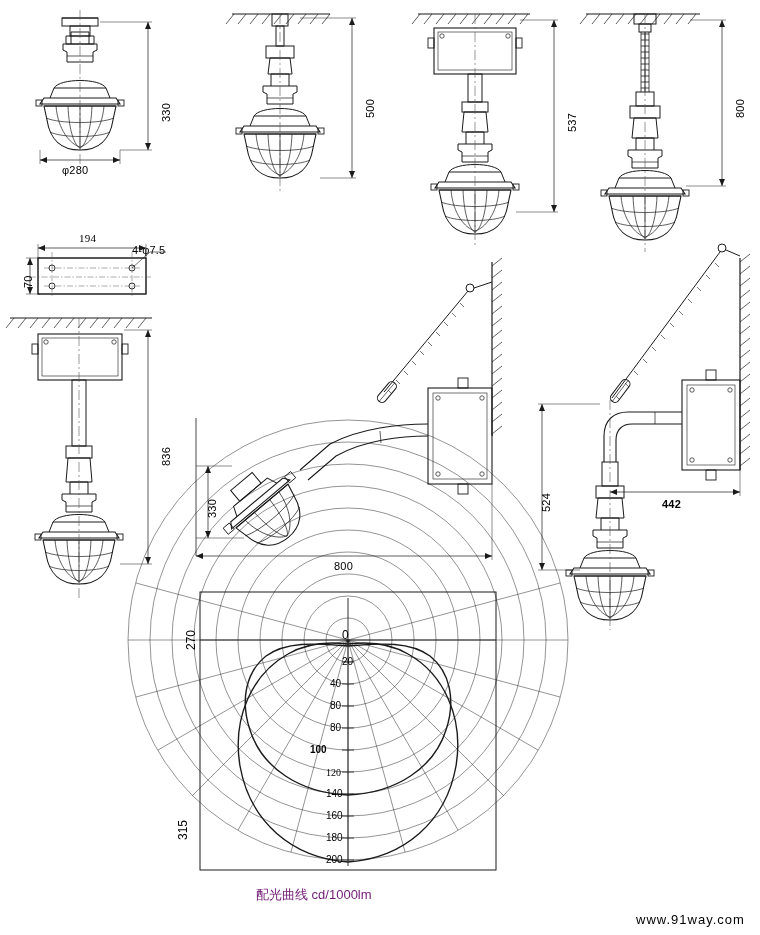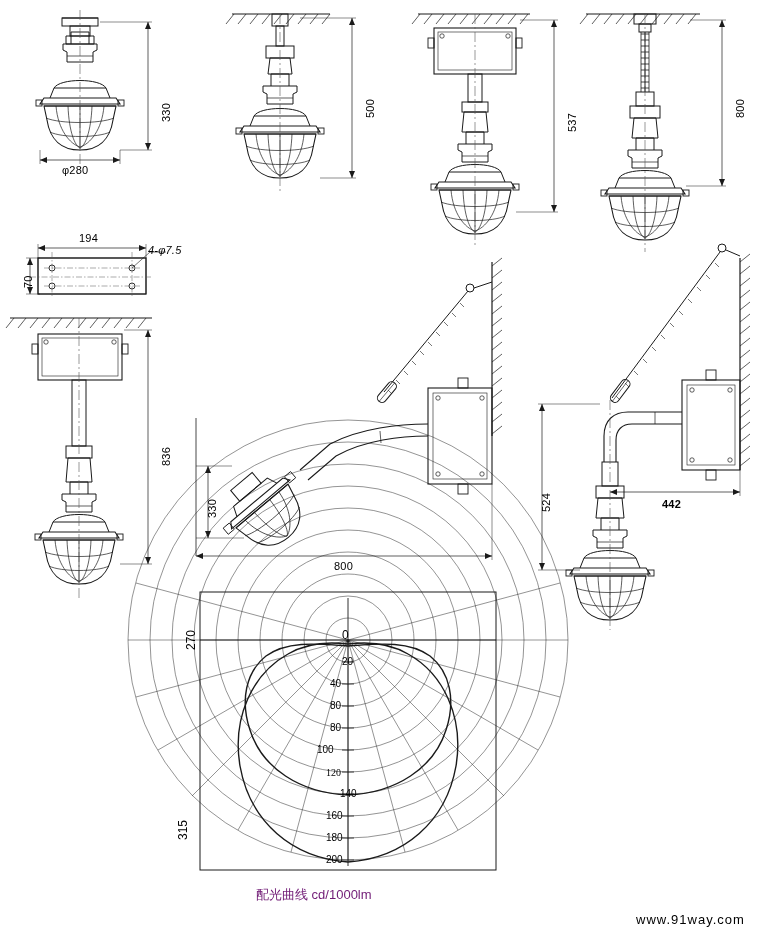--- a/index.html
+++ b/index.html
@@ -557,43 +557,43 @@
 
   <div class="dim-label rot90" style="left:160px; top:122px;">330</div>
   <div class="dim-label" style="left:62px; top:164px;">φ280</div>
 
   <div class="dim-label rot90" style="left:364px; top:118px;">500</div>
 
   <div class="dim-label rot90" style="left:566px; top:132px;">537</div>
 
   <div class="dim-label rot90" style="left:734px; top:118px;">800</div>
 
-  <div class="dim-label" style="left:79px; top:232px;">194</div>
+  <div class="dim-label" style="left:79px; top:232px;font-family:Liberation Serif, serif;">194</div>
   <div class="dim-label rot90" style="left:22px; top:288px;">70</div>
-  <div class="dim-label" style="left:148px; top:244px;font-style:italic;">4-φ7.5</div>
+  <div class="dim-label" style="left:132px; top:244px;">4-φ7.5</div>
 
   <div class="dim-label rot90" style="left:160px; top:466px;">836</div>
 
   <div class="dim-label rot90" style="left:206px; top:518px;">330</div>
   <div class="dim-label" style="left:334px; top:560px;">800</div>
 
   <div class="dim-label rot90" style="left:540px; top:512px;">524</div>
   <div class="dim-label" style="left:662px; top:498px;font-weight:bold;">442</div>
 
   <div class="polar-ang rot90" style="left:184px; top:650px;">270</div>
   <div class="polar-ang rot90" style="left:176px; top:840px;">315</div>
   <div class="polar-ang" style="left:342px; top:628px;">0</div>
 
   <div class="polar-num" style="left:342px; top:656px;">20</div>
   <div class="polar-num" style="left:330px; top:678px;">40</div>
   <div class="polar-num" style="left:330px; top:700px;">80</div>
   <div class="polar-num" style="left:330px; top:722px;">80</div>
-  <div class="polar-num" style="left:317px; top:744px;">100</div>
+  <div class="polar-num" style="left:310px; top:744px;font-weight:bold;">100</div>
   <div class="polar-num" style="left:326px; top:767px;font-family:Liberation Serif, serif;">120</div>
-  <div class="polar-num" style="left:340px; top:788px;">140</div>
+  <div class="polar-num" style="left:326px; top:788px;">140</div>
   <div class="polar-num" style="left:326px; top:810px;">160</div>
   <div class="polar-num" style="left:326px; top:832px;">180</div>
   <div class="polar-num" style="left:326px; top:854px;">200</div>
 
   <div class="caption" style="left:256px; top:886px;">配光曲线   cd/1000lm</div>
 
   <div class="watermark" style="left:636px; top:912px;">www.91way.com</div>
 
 </div>
 

